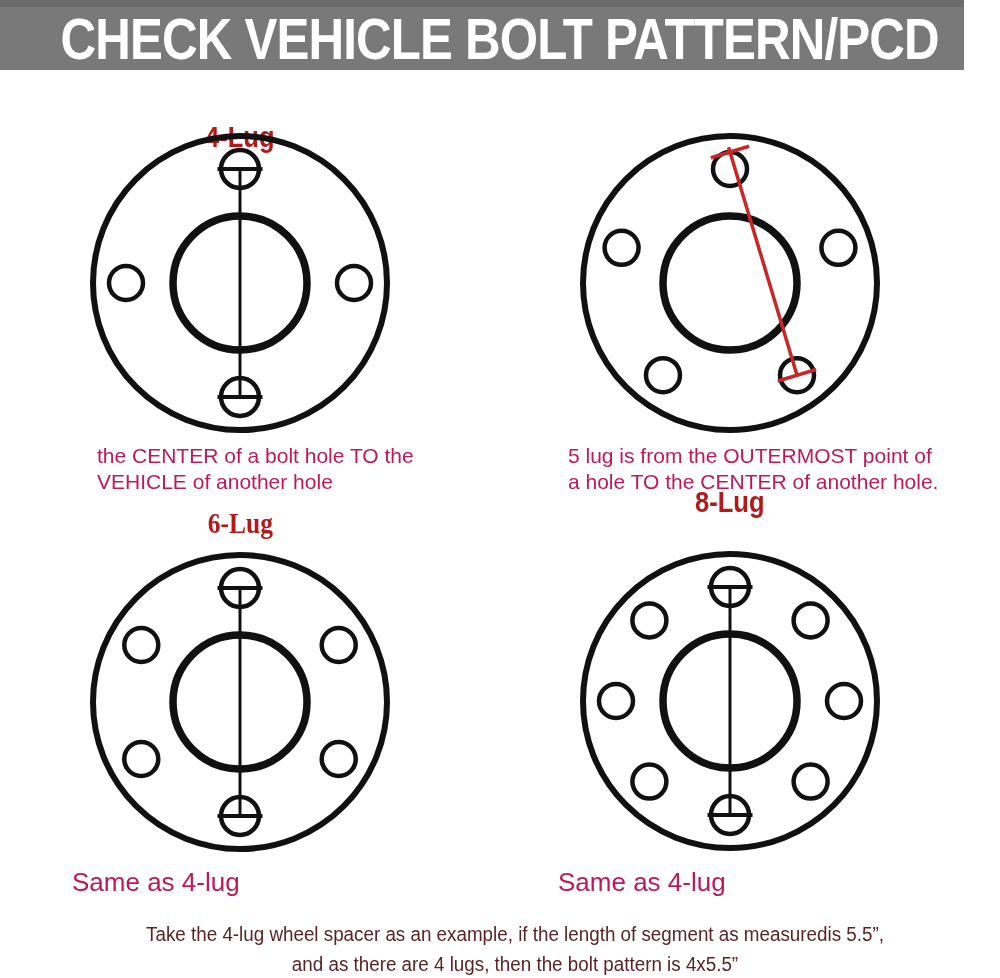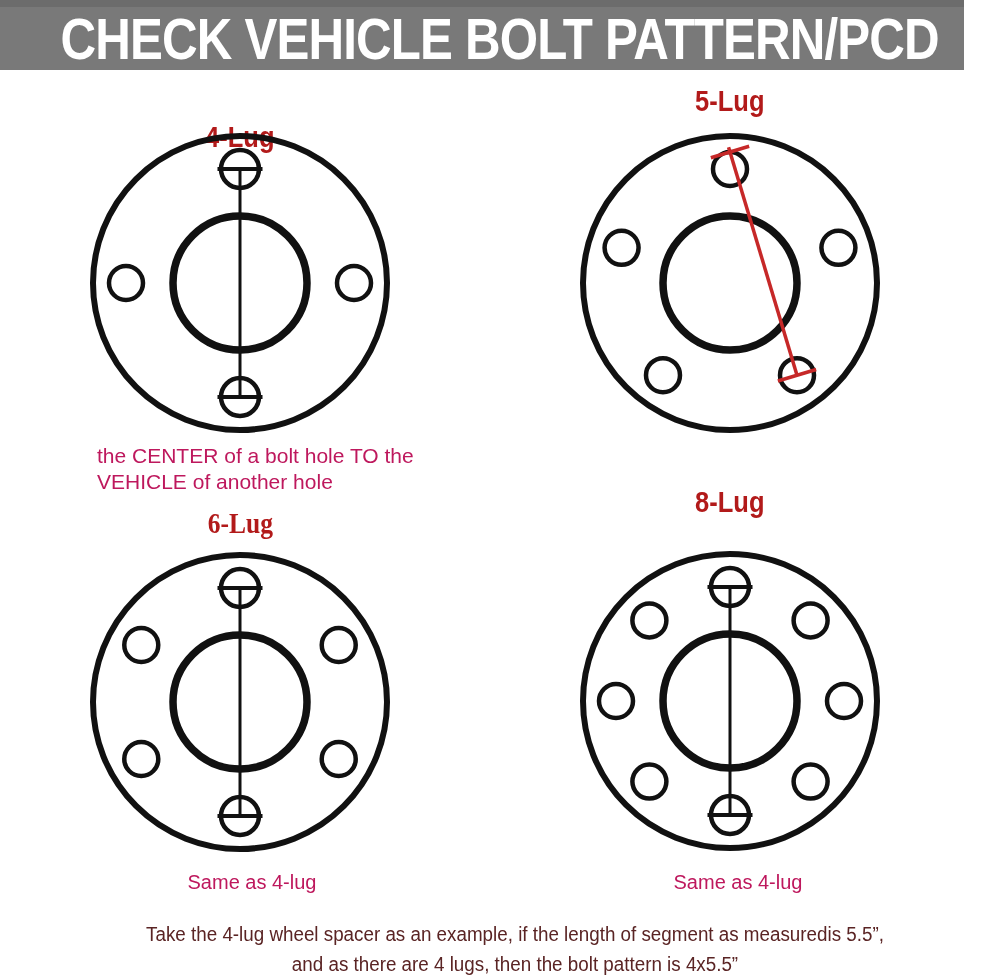--- a/index.html
+++ b/index.html
@@ -22,41 +22,38 @@
   .diag-title{
     position:absolute;width:360px;text-align:center;
     color:var(--title-red,#b21a1a);font-weight:700;font-size:30px;line-height:30px;
   }
   .diag-title>span{display:inline-block;transform:scaleX(.85);transform-origin:50% 50%;white-space:nowrap;}
   .diag-svg{position:absolute;width:360px;height:360px;}
   .caption{
     color:#be185d;font-size:21px;line-height:26px;
   }
   .caption-abs{position:absolute;}
-  .caption-center{position:absolute;width:360px;text-align:center;font-size:20px;}
+  .caption-center{position:absolute;width:360px;font-size:26px;}
   .footer{
     position:absolute;left:15px;top:919px;width:1000px;text-align:center;
     color:var(--footer-red,#5a2424);font-size:20px;line-height:30px;
   }
   .footer-line{transform:scaleX(.94);transform-origin:50% 50%;white-space:nowrap;}
 </style>
 </head>
 <body>
 
 <div class="page" style="--page-bg: #ffffff; --banner-bg: #797979; --banner-edge: #6c6c6c; --banner-text: #ffffff; --title-red: #b21a1a; --footer-red: #5a2424;">
 
   <header class="banner">
     <h1>CHECK VEHICLE BOLT PATTERN/PCD</h1>
   </header>
 
   <div class="diag-title" style="left:60px;top:86px;margin-top:36px;">
     <span>4-Lug</span>
-  </div>
-  <div class="diag-title" style="left:550px;top:86px;">
-    <span>5-Lug</span>
   </div>
 
   <svg class="diag-svg" style="left:60px;top:103px;" viewBox="0 0 360 360">
       <circle cx="180" cy="180" r="147" fill="none" stroke="#111111" stroke-width="6"></circle>
       <circle cx="180" cy="180" r="67" fill="none" stroke="#111111" stroke-width="7.5"></circle>
       <circle cx="180" cy="66" r="19" fill="none" stroke="#111111" stroke-width="4.5"></circle>
       <circle cx="294" cy="180" r="17" fill="none" stroke="#111111" stroke-width="4.5"></circle>
       <circle cx="180" cy="294" r="19" fill="none" stroke="#111111" stroke-width="4.5"></circle>
       <circle cx="66" cy="180" r="17" fill="none" stroke="#111111" stroke-width="4.5"></circle>
       <line x1="157.5" y1="66" x2="202.5" y2="66" stroke="#111111" stroke-width="4"></line>
@@ -72,20 +69,24 @@
       <circle cx="112.99248123865807" cy="272.22793735874404" r="17" fill="none" stroke="#111111" stroke-width="4.5"></circle>
       <circle cx="71.5795571423525" cy="144.77206264125596" r="17" fill="none" stroke="#111111" stroke-width="4.5"></circle>
       <line x1="178.56249030045788" y1="44.21109972292987" x2="247.00751876134194" y2="272.22793735874404" stroke="#c62828" stroke-width="3.5"></line>
       <line x1="160.8443988917195" y1="54.750038798168426" x2="199.1556011082805" y2="43.249961201831574" stroke="#c62828" stroke-width="3.5"></line>
       <line x1="227.85191765306143" y1="277.97797615691246" x2="266.16311986962245" y2="266.4778985605756" stroke="#c62828" stroke-width="3.5"></line>
     </svg>
 
   <div class="caption caption-abs" style="left:97px;top:443px;">
     <div>the CENTER of a bolt hole TO the</div>
     <div>VEHICLE of another hole</div>
+  </div>
+  <div class="caption caption-abs" style="left:568px;top:443px;">
+    <div>5 lug is from the OUTERMOST point of</div>
+    <div>a hole TO the CENTER of another hole.</div>
   </div>
 
   <div class="diag-title" style="left:60px;top:508px;font-family:Liberation Serif, serif;">
     <span>6-Lug</span>
   </div>
   <div class="diag-title" style="left:550px;top:487px;">
     <span>8-Lug</span>
   </div>
 
   <svg class="diag-svg" style="left:60px;top:522px;" viewBox="0 0 360 360">

